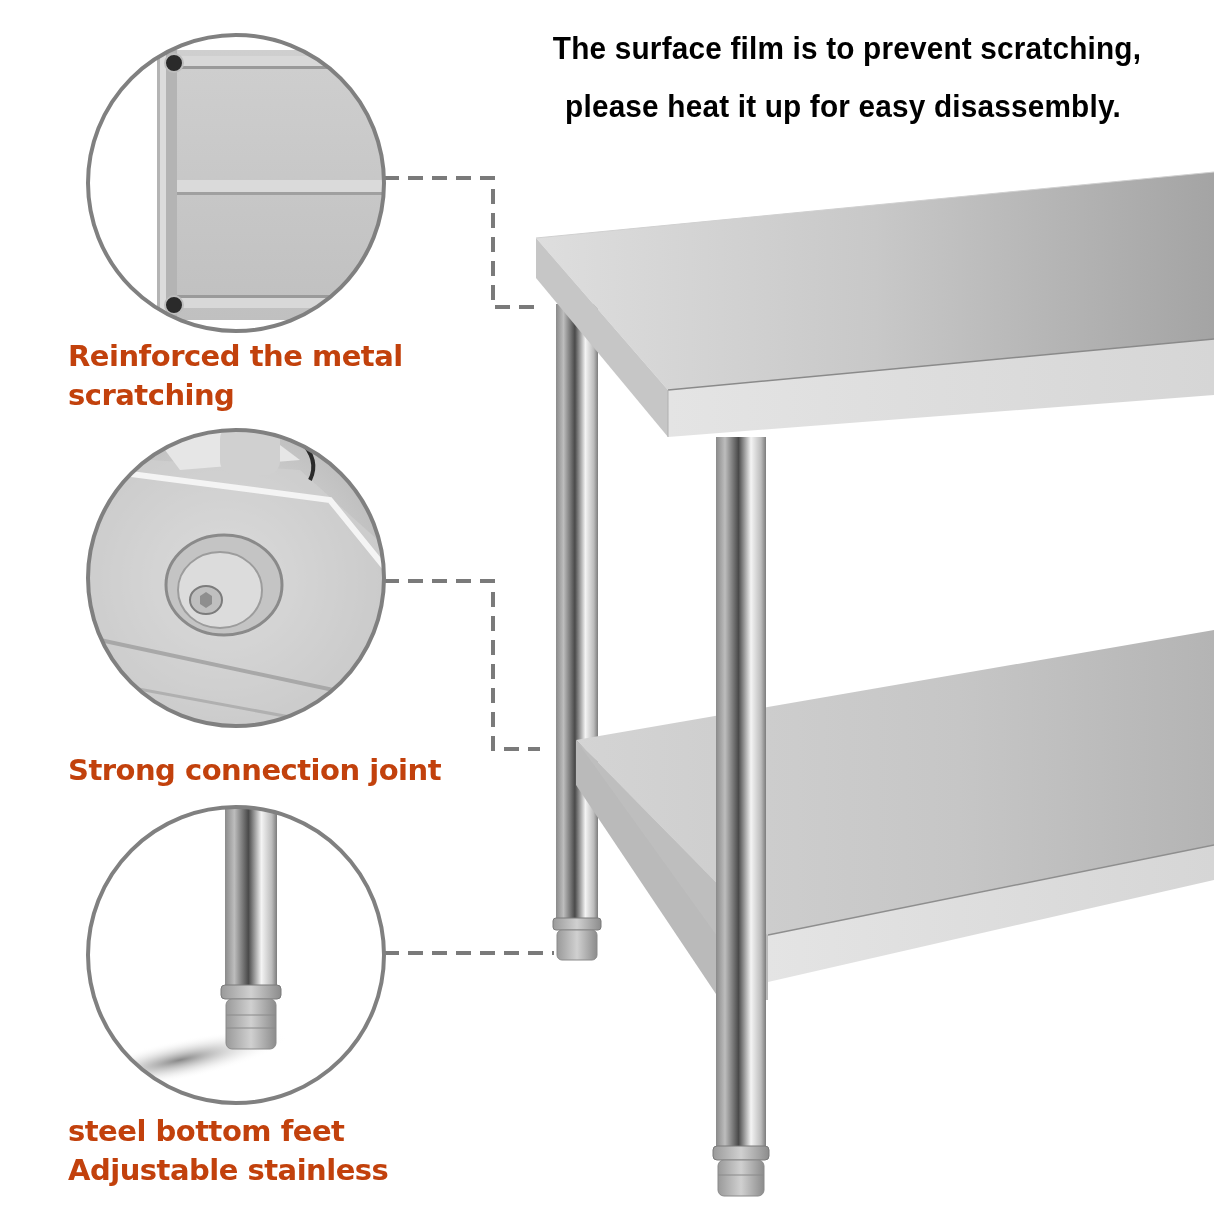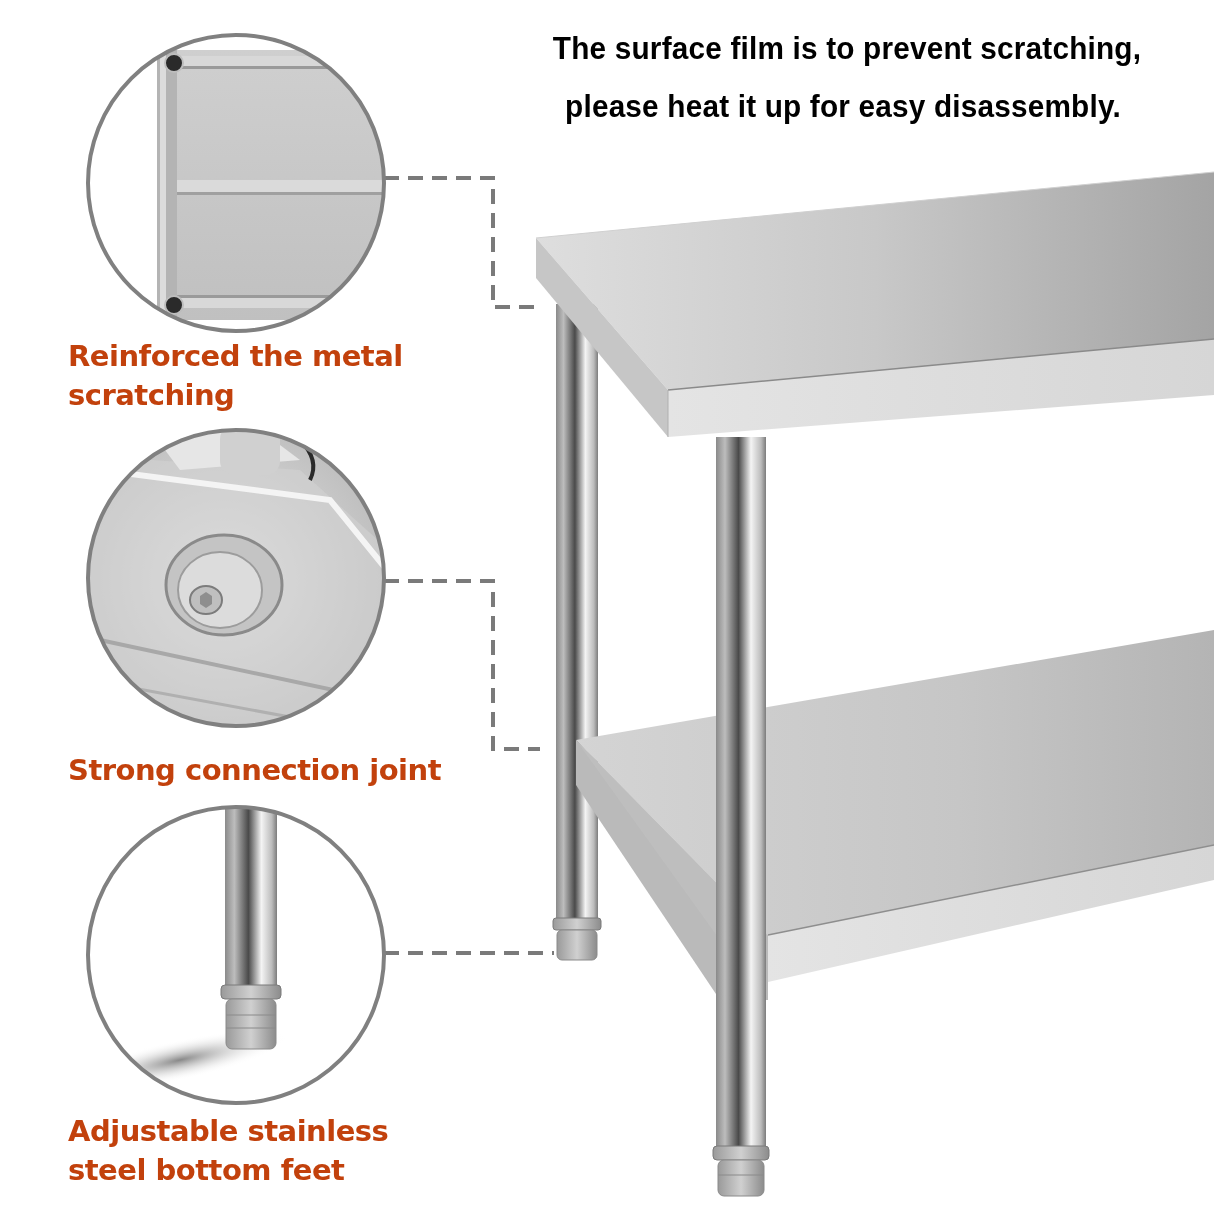--- a/index.html
+++ b/index.html
@@ -173,15 +173,15 @@
 <div class="headline l2">please heat it up for easy disassembly.</div>
 
 <div class="caption" id="cap1">
   <span>Reinforced the metal</span>
   <span>scratching</span>
 </div>
 <div class="caption" id="cap2">
   <span>Strong connection joint</span>
 </div>
 <div class="caption" id="cap3">
+  <span>steel bottom feet</span>
   <span>Adjustable stainless</span>
-  <span>steel bottom feet</span>
 </div>
 
 </body></html>

